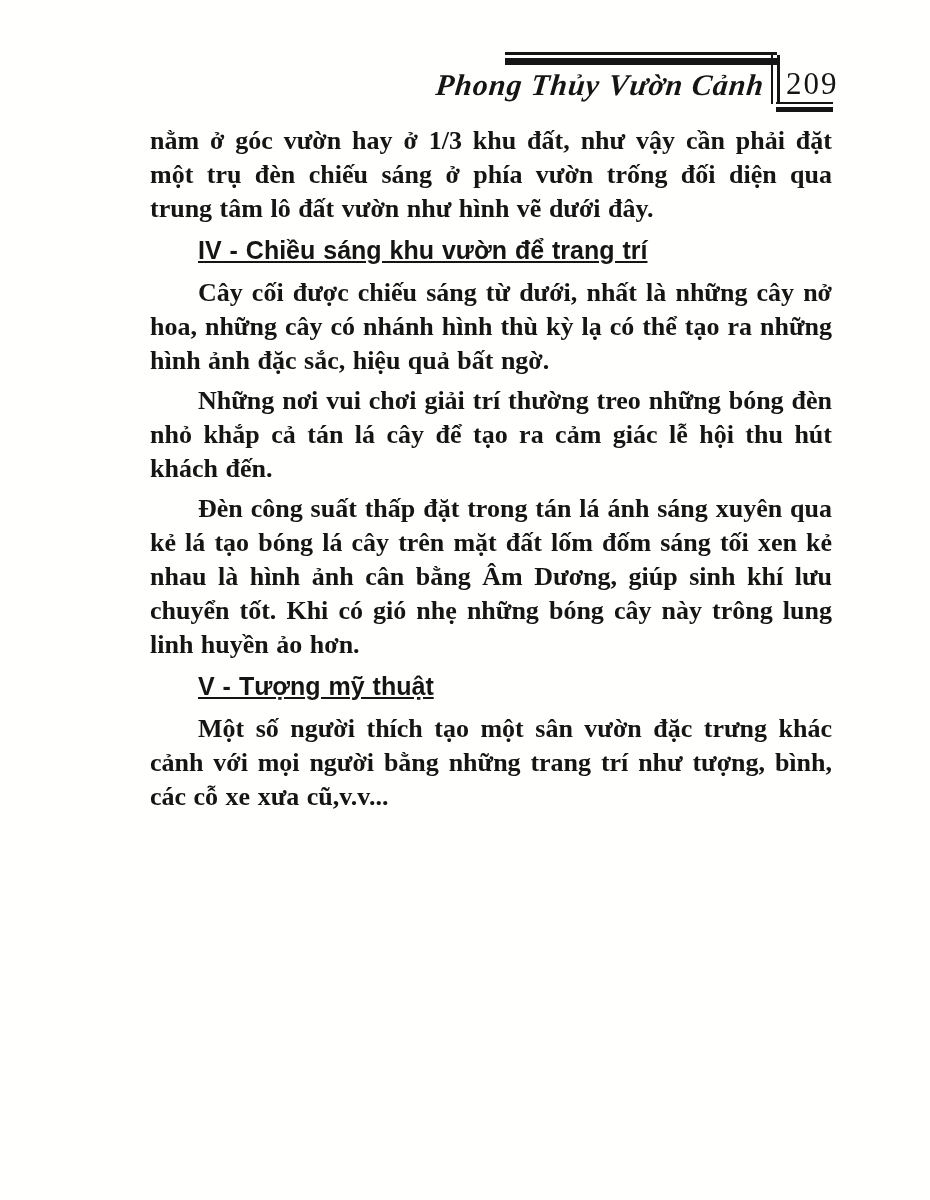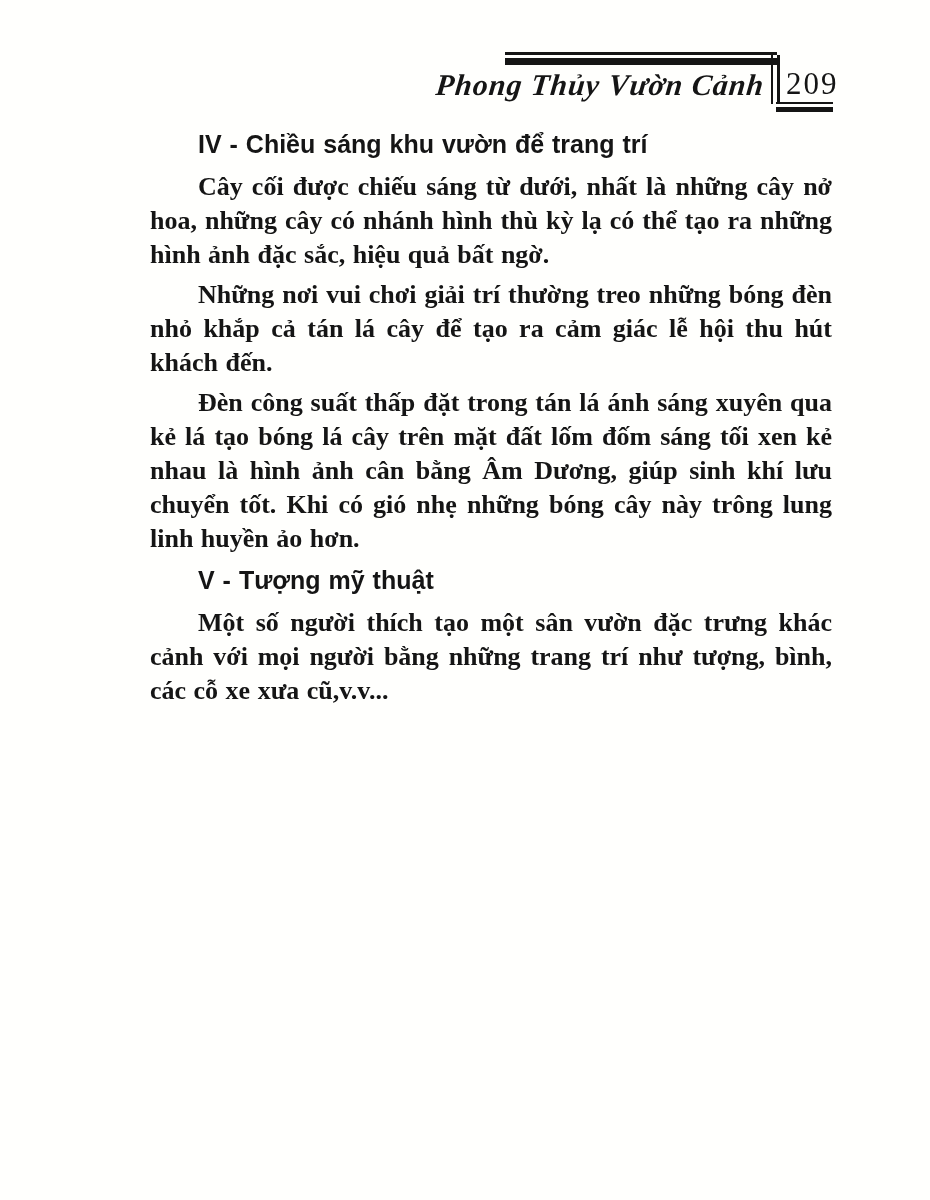--- a/index.html
+++ b/index.html
@@ -75,36 +75,38 @@
   .para { margin: 0 0 6px 0; text-indent: 48px; }
   .para.continued { text-indent: 0; }
   .section-heading {
     font-family: "Liberation Sans", sans-serif;
     font-weight: 700;
     font-size: 25px;
     line-height: 36px;
     margin: 2px 0 8px 0;
     text-indent: 48px;
     text-align: left;
+    text-decoration: underline;
   }
 </style>
 </head>
 <body>
 
 <div class="page">
 
   <header class="page-header">
     <div class="top-rule"></div>
     <div class="corner-rule"></div>
     <div class="book-title">Phong Thủy Vườn Cảnh</div>
     <div class="page-number">209</div>
     <div class="number-underline"></div>
   </header>
 
   <main class="body-text">
+    <p class="para continued">nằm ở góc vườn hay ở 1/3 khu đất, như vậy cần phải đặt một trụ đèn chiếu sáng ở phía vườn trống đối diện qua trung tâm lô đất vườn như hình vẽ dưới đây.</p>
 
     <h2 class="section-heading">IV - Chiều sáng khu vườn để trang trí</h2>
 
     <p class="para">Cây cối được chiếu sáng từ dưới, nhất là những cây nở hoa, những cây có nhánh hình thù kỳ lạ có thể tạo ra những hình ảnh đặc sắc, hiệu quả bất ngờ.</p>
     <p class="para">Những nơi vui chơi giải trí thường treo những bóng đèn nhỏ khắp cả tán lá cây để tạo ra cảm giác lễ hội thu hút khách đến.</p>
     <p class="para">Đèn công suất thấp đặt trong tán lá ánh sáng xuyên qua kẻ lá tạo bóng lá cây trên mặt đất lốm đốm sáng tối xen kẻ nhau là hình ảnh cân bằng Âm Dương, giúp sinh khí lưu chuyển tốt. Khi có gió nhẹ những bóng cây này trông lung linh huyền ảo hơn.</p>
 
     <h2 class="section-heading">V - Tượng mỹ thuật</h2>
 
     <p class="para">Một số người thích tạo một sân vườn đặc trưng khác cảnh với mọi người bằng những trang trí như tượng, bình, các cỗ xe xưa cũ,v.v...</p>

